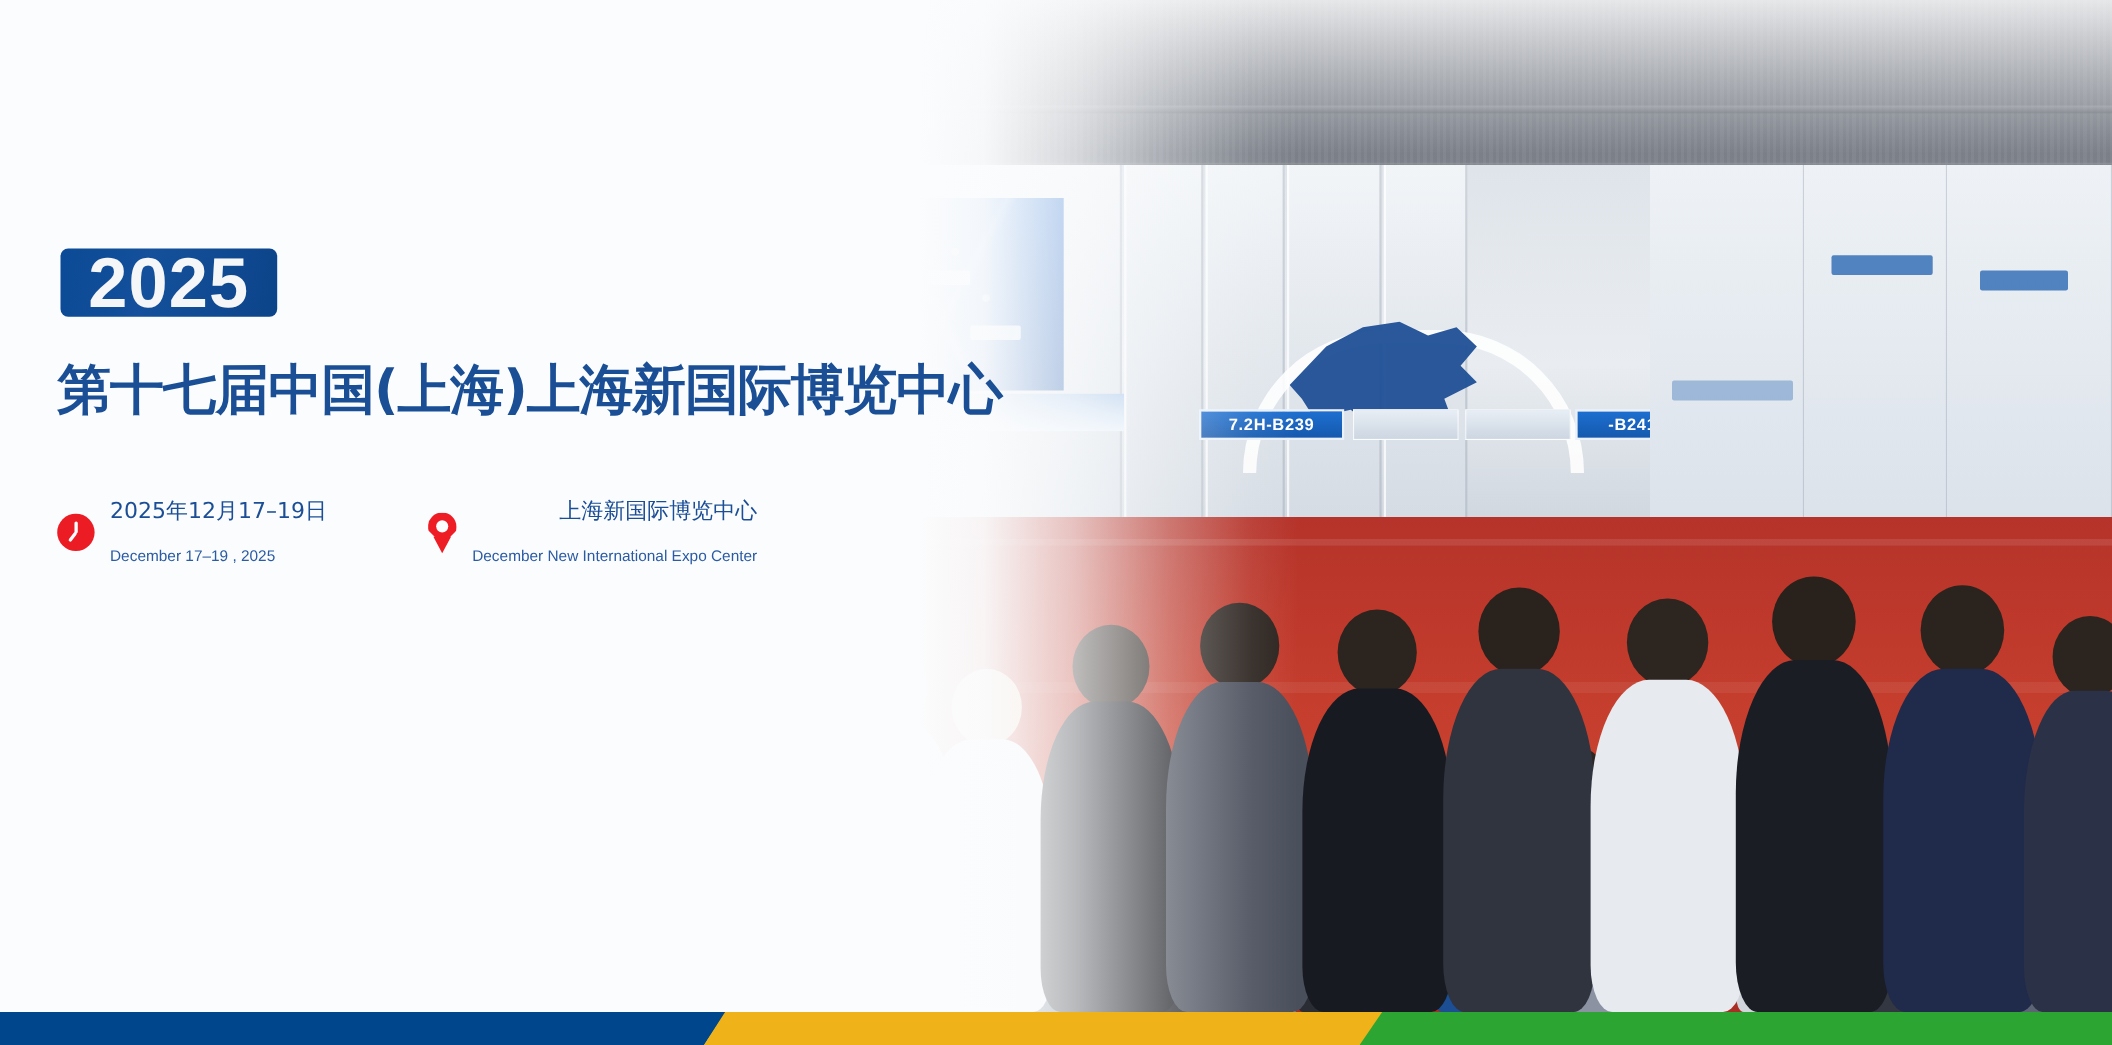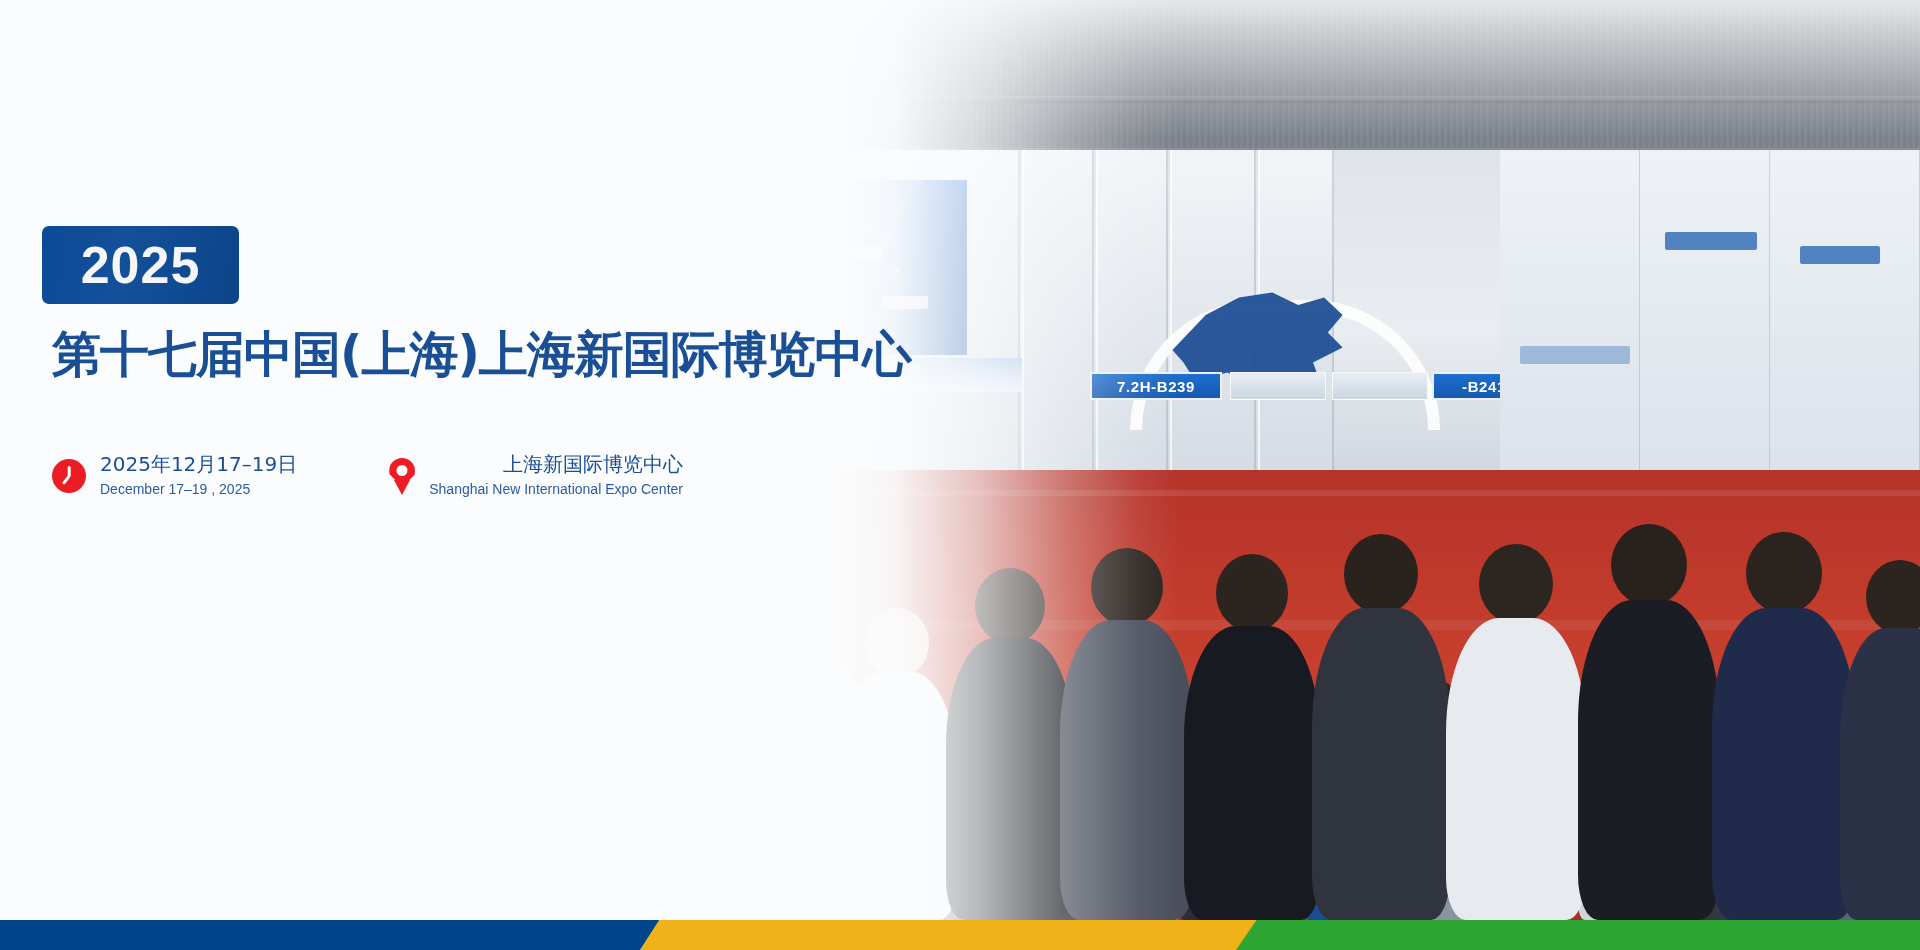--- a/index.html
+++ b/index.html
@@ -175,26 +175,26 @@
     pointer-events:none;
   }
 
   
   .content{
     position:absolute; left:0; top:0; width:820px; height:920px;
     z-index:5;
   }
 
   .year-badge{
-    position:absolute; left:42px; top:226px;
-    width:197px; height:78px;
+    position:absolute; left:55px; top:226px;
+    width:197px; height:62px;
     background:linear-gradient(100deg,#0b4a96 0%,#14509b 40%,#0c4489 100%);
     border-radius:7px;
     color:#f4f6f8;
-    font-size:52px; font-weight:700;
+    font-size:64px; font-weight:700;
     letter-spacing:1px;
     display:flex; align-items:center; justify-content:center;
     line-height:1;
   }
 
   .title-cn{
     position:absolute; left:52px; top:322px;
     font-size:49px; font-weight:700;
     color:#1a4f96;
     letter-spacing:-1px;
@@ -252,21 +252,21 @@
     width:11px; height:11px; border-radius:50%;
     background:#fbfcfd; z-index:2;
   }
 
   .info-text .cn{
     font-size:20px; color:#1b4e96; line-height:1.25; white-space:nowrap;
     font-family:"DejaVu Sans", sans-serif;
   }
   .info-text .en{
     font-size:14px; color:#2a5ba3; line-height:1.5; white-space:nowrap;
-    margin-top:2px;
+    margin-top:18px;
   }
 
   
   .bottombar{
     position:absolute; left:0; bottom:0; width:1920px; height:30px;
     z-index:6; overflow:hidden;
   }
   .bar-seg{ position:absolute; top:0; height:100%; }
   .bar-blue  { left:0;     width:660px;  background:#00468c;
                clip-path:polygon(0 0, 100% 0, 97% 100%, 0 100%); }
@@ -514,21 +514,21 @@
           <span class="en" style="display:block;">December 17–19 , 2025</span>
         </span>
       </div>
 
       <div class="info-card">
         <span class="icon-pin">
             <span class="hole"></span>
           </span>
         <span class="info-text">
           <span class="cn" style="display:block;text-align:right;">上海新国际博览中心</span>
-          <span class="en" style="display:block;">Shanghai New International Expo Center</span>
+          <span class="en" style="display:block;">December New International Expo Center</span>
         </span>
       </div>
 
     </div>
   </div>
 
   <div class="bottombar">
     <div class="bar-seg bar-blue"></div>
     <div class="bar-seg bar-yellow"></div>
     <div class="bar-seg bar-green"></div>

